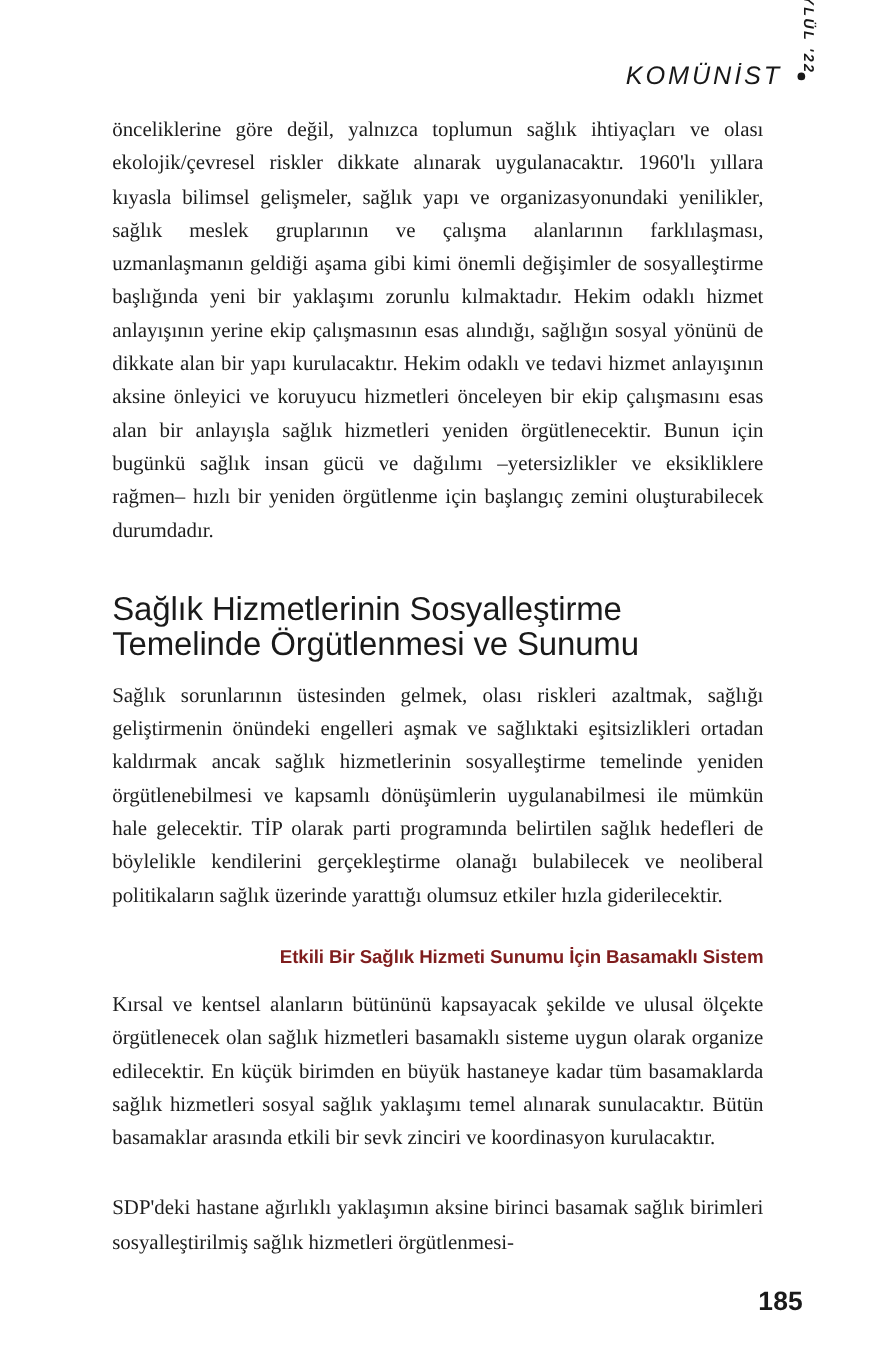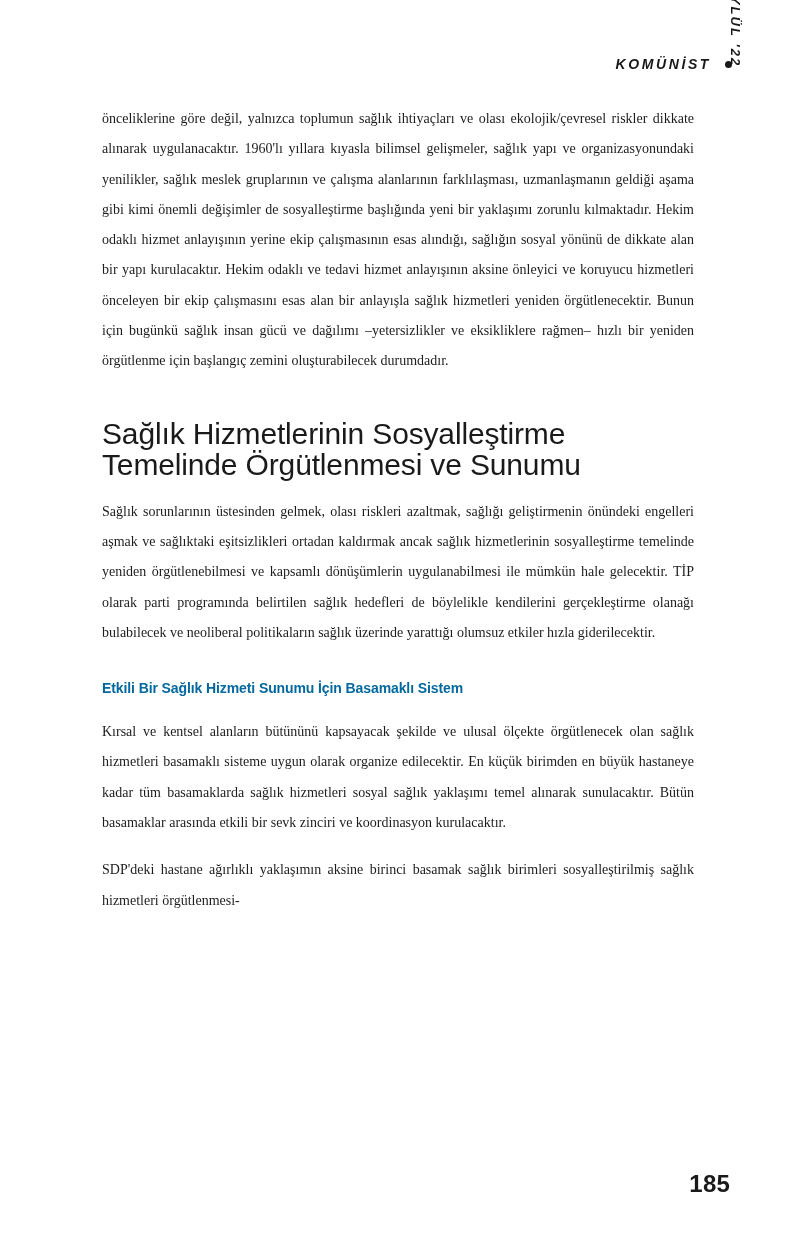--- a/index.html
+++ b/index.html
@@ -24,23 +24,23 @@
     position: absolute;
     top: 57px;
     right: 66px;
     display: flex;
     align-items: center;
     gap: 14px;
   }
 
   .running-head-title {
     font-family: "Liberation Sans", sans-serif;
-    font-weight: bold;
+    font-weight: normal;
     font-style: italic;
-    font-size: 14px;
+    font-size: 23px;
     letter-spacing: 2.6px;
     color: #181818;
     white-space: nowrap;
     line-height: 1;
   }
 
   .running-head-bullet {
     display: block;
     width: 7px;
     height: 7px;
@@ -72,31 +72,31 @@
   .text-column {
     position: absolute;
     left: 102px;
     top: 104px;
     width: 592px;
   }
 
   p.body-text {
     margin: 0;
     font-family: "Liberation Serif", "DejaVu Serif", serif;
-    font-size: 14px;
+    font-size: 19px;
     line-height: 30.3px;
     color: #1c1c1c;
     text-align: justify;
     text-justify: inter-word;
     hyphens: none;
     -webkit-hyphens: none;
   }
 
   p.body-text + p.body-text {
-    margin-top: 17px;
+    margin-top: 34px;
   }
 
   p.body-text.tight-follow {
     margin-top: 17px;
   }
 
   h2.section-heading {
     margin: 0;
     padding: 0;
     font-family: "Liberation Sans", "DejaVu Sans", sans-serif;
@@ -110,24 +110,25 @@
   .heading-block {
     margin-top: 41px;
     margin-bottom: 8px;
   }
 
   h3.sub-heading {
     margin: 0;
     padding: 0;
     font-family: "Liberation Sans", "DejaVu Sans", sans-serif;
     font-weight: bold;
-    font-size: 14px;
+    font-size: 17px;
     line-height: 24px;
     letter-spacing: -0.1px;
-    color: #0369a1;
+    color: #7f1d1d;
+    text-align: right;
   }
 
   .subheading-block {
     margin-top: 28px;
     margin-bottom: 6px;
   }
 
   
   .folio {
     position: absolute;

